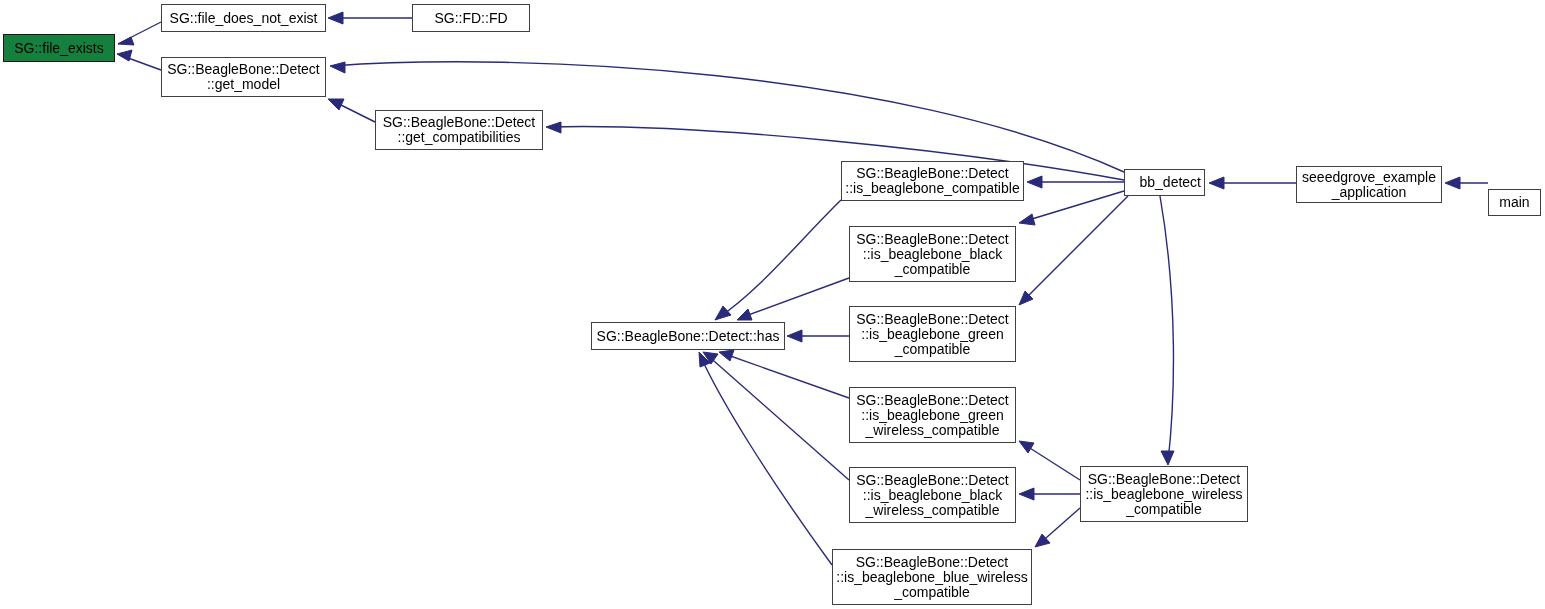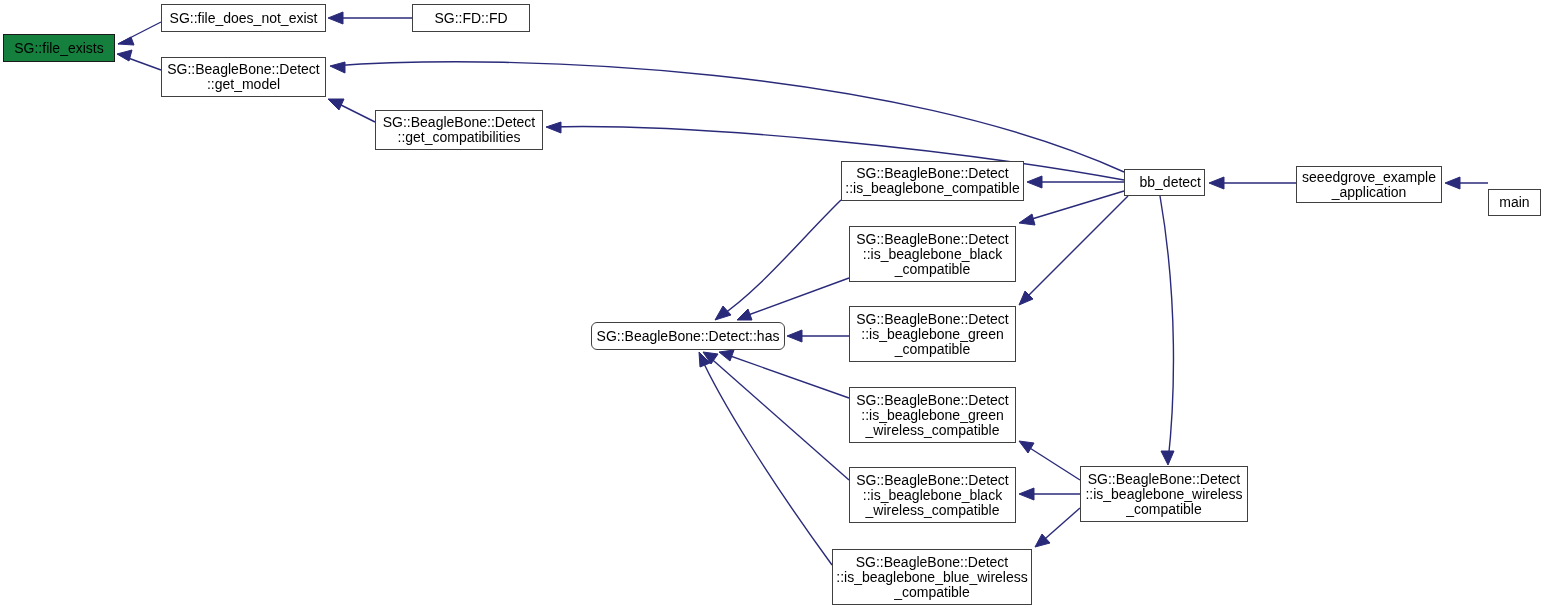--- a/index.html
+++ b/index.html
@@ -80,21 +80,21 @@
     </div>
     <div class="node" style="left: 841px; top: 161px; width: 183px; height: 40px;">
       <span class="lbl">SG::BeagleBone::Detect
 ::is_beaglebone_compatible</span>
     </div>
     <div class="node" style="left: 849px; top: 226px; width: 167px; height: 56px;">
       <span class="lbl">SG::BeagleBone::Detect
 ::is_beaglebone_black
 _compatible</span>
     </div>
-    <div class="node" style="left: 591px; top: 322px; width: 194px; height: 28px; border-radius: 6px;">
+    <div class="node" style="left: 591px; top: 322px; width: 194px; height: 28px;">
       <span class="lbl">SG::BeagleBone::Detect::has</span>
     </div>
     <div class="node" style="left: 849px; top: 306px; width: 167px; height: 56px;">
       <span class="lbl">SG::BeagleBone::Detect
 ::is_beaglebone_green
 _compatible</span>
     </div>
     <div class="node" style="left: 849px; top: 387px; width: 167px; height: 56px;">
       <span class="lbl">SG::BeagleBone::Detect
 ::is_beaglebone_green

